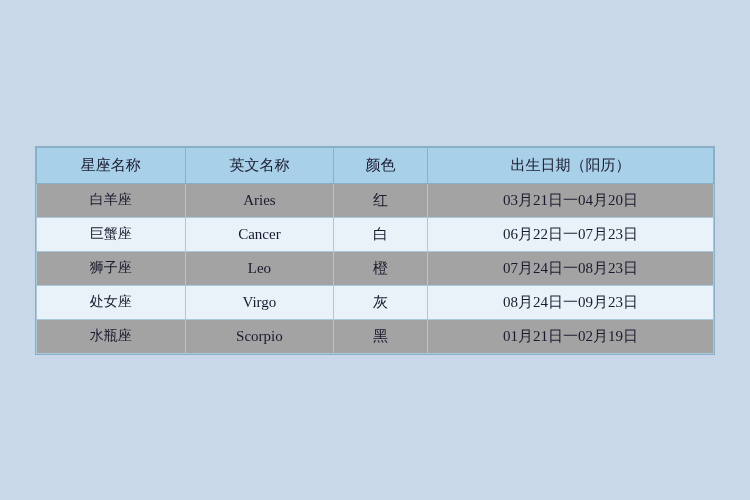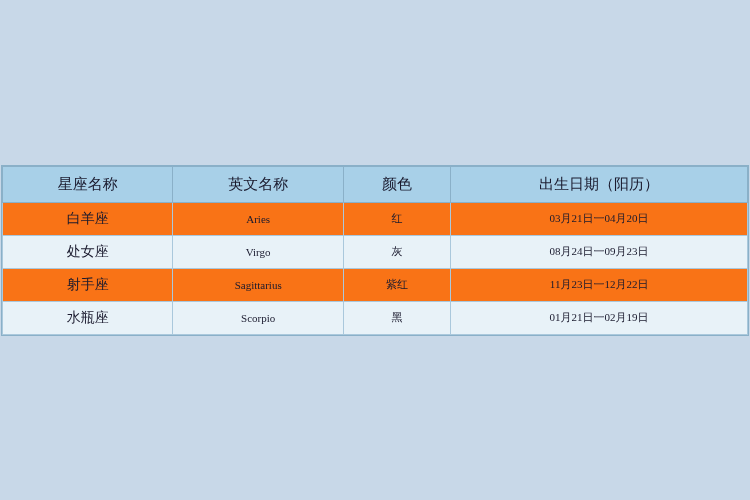--- a/index.html
+++ b/index.html
@@ -14,21 +14,21 @@
       background-color: #c8d8e8;
       display: flex;
       align-items: center;
       justify-content: center;
       font-family: 'SimSun', '宋体', serif;
     }
 
     .table-container {
       background-color: #dce8f0;
       border: 1px solid #8ab0c8;
-      width: 748px;
+      width: 680px;
     }
 
     table {
       width: 100%;
       border-collapse: collapse;
       font-size: 15px;
     }
 
     thead tr {
       background-color: #a8d0e8;
@@ -37,33 +37,33 @@
     thead th {
       border: 1px solid #8ab0c8;
       padding: 8px 10px;
       text-align: center;
       font-weight: normal;
       color: #1a1a2e;
       font-size: 15px;
     }
 
     tbody tr {
-      background-color: #f97316;
+      background-color: #a3a3a3;
     }
 
     tbody tr:nth-child(even) {
       background-color: #e8f2f8;
     }
 
     tbody td {
       border: 1px solid #aac8dc;
       padding: 7px 10px;
       text-align: center;
       color: #1a1a2e;
-      font-size: 11px;
+      font-size: 15px;
     }
 
     tbody td:first-child {
       font-size: 14px;
     }
 
     tbody td:nth-child(2) {
       font-style: normal;
     }
   </style>
@@ -81,30 +81,36 @@
       </tr>
     </thead>
     <tbody id="table-body">
     <tr>
           <td>白羊座</td>
           <td>Aries</td>
           <td>红</td>
           <td>03月21日一04月20日</td>
         </tr>
         <tr>
+          <td>巨蟹座</td>
+          <td>Cancer</td>
+          <td>白</td>
+          <td>06月22日一07月23日</td>
+        </tr>
+        <tr>
+          <td>狮子座</td>
+          <td>Leo</td>
+          <td>橙</td>
+          <td>07月24日一08月23日</td>
+        </tr>
+        <tr>
           <td>处女座</td>
           <td>Virgo</td>
           <td>灰</td>
           <td>08月24日一09月23日</td>
-        </tr>
-        <tr>
-          <td>射手座</td>
-          <td>Sagittarius</td>
-          <td>紫红</td>
-          <td>11月23日一12月22日</td>
         </tr>
         <tr>
           <td>水瓶座</td>
           <td>Scorpio</td>
           <td>黑</td>
           <td>01月21日一02月19日</td>
         </tr>
       </tbody>
   </table>
 </div>

